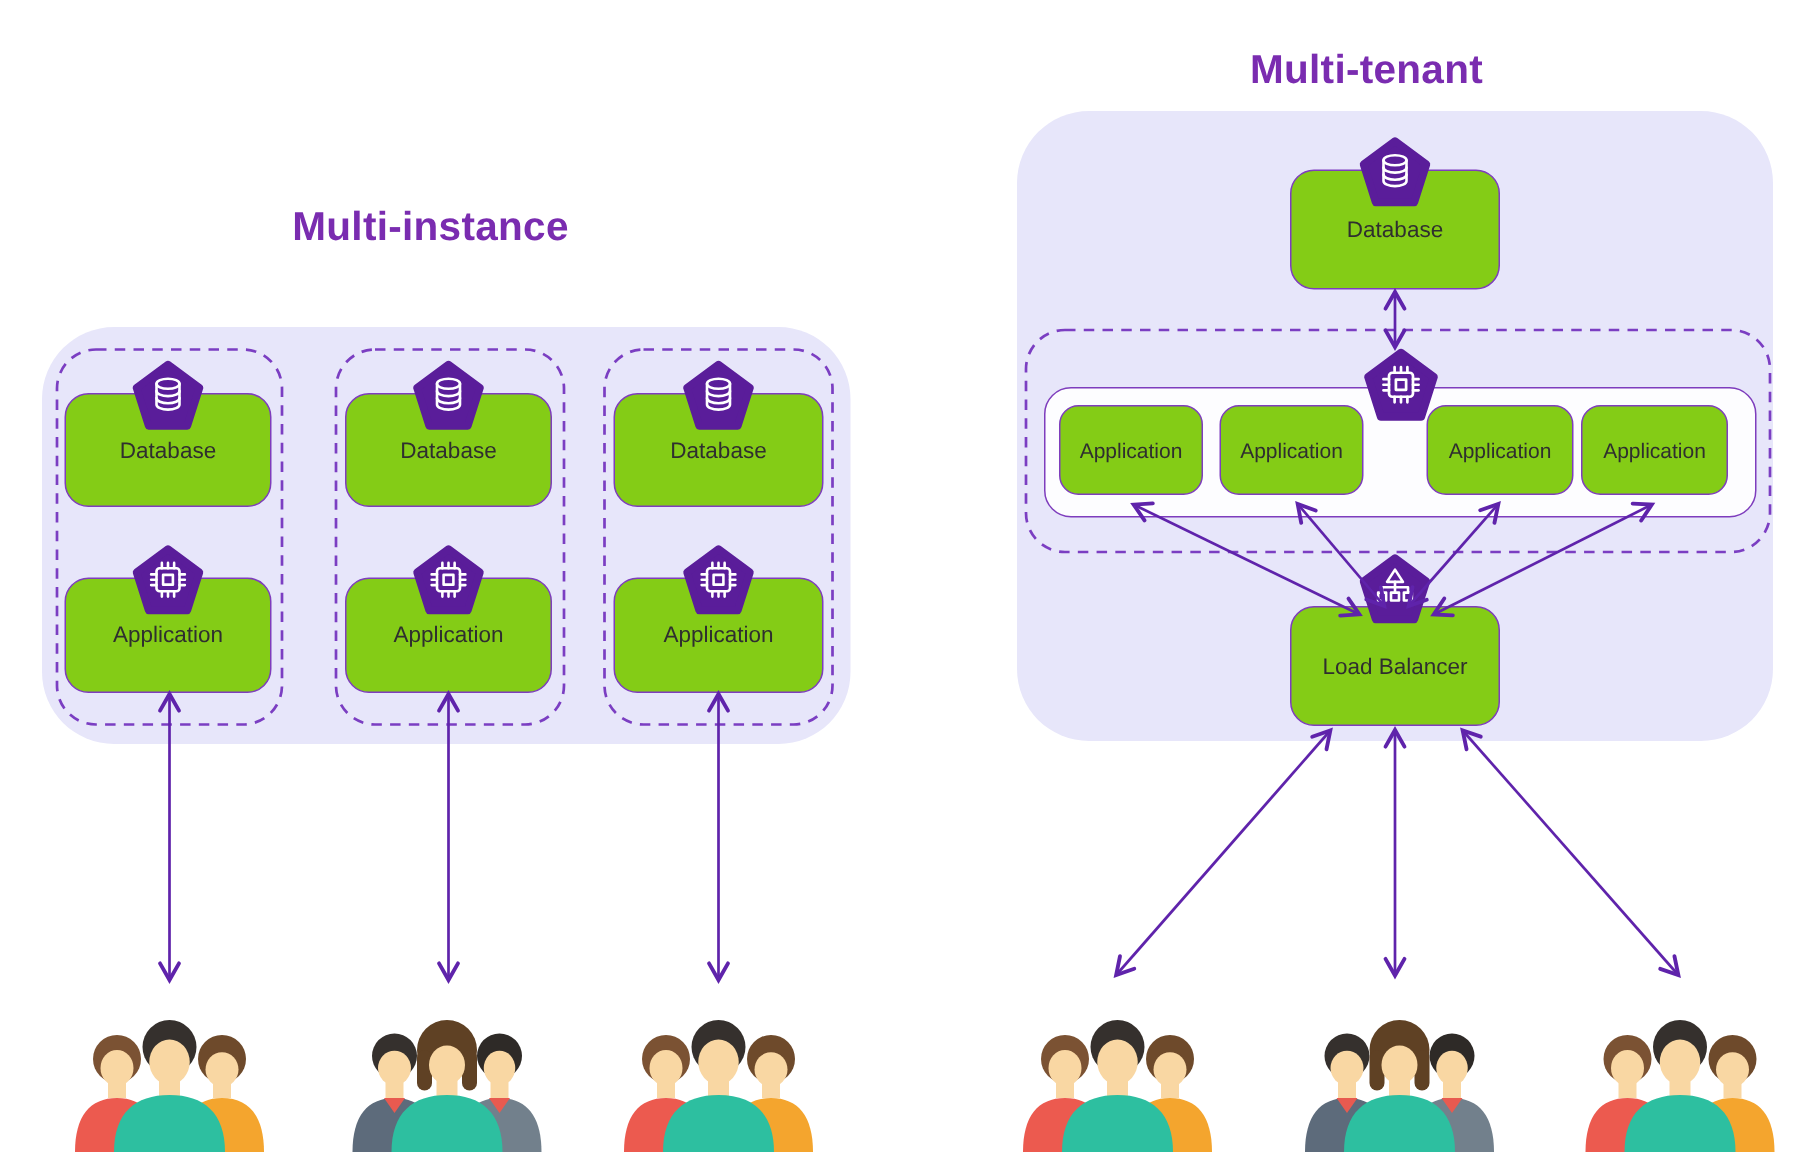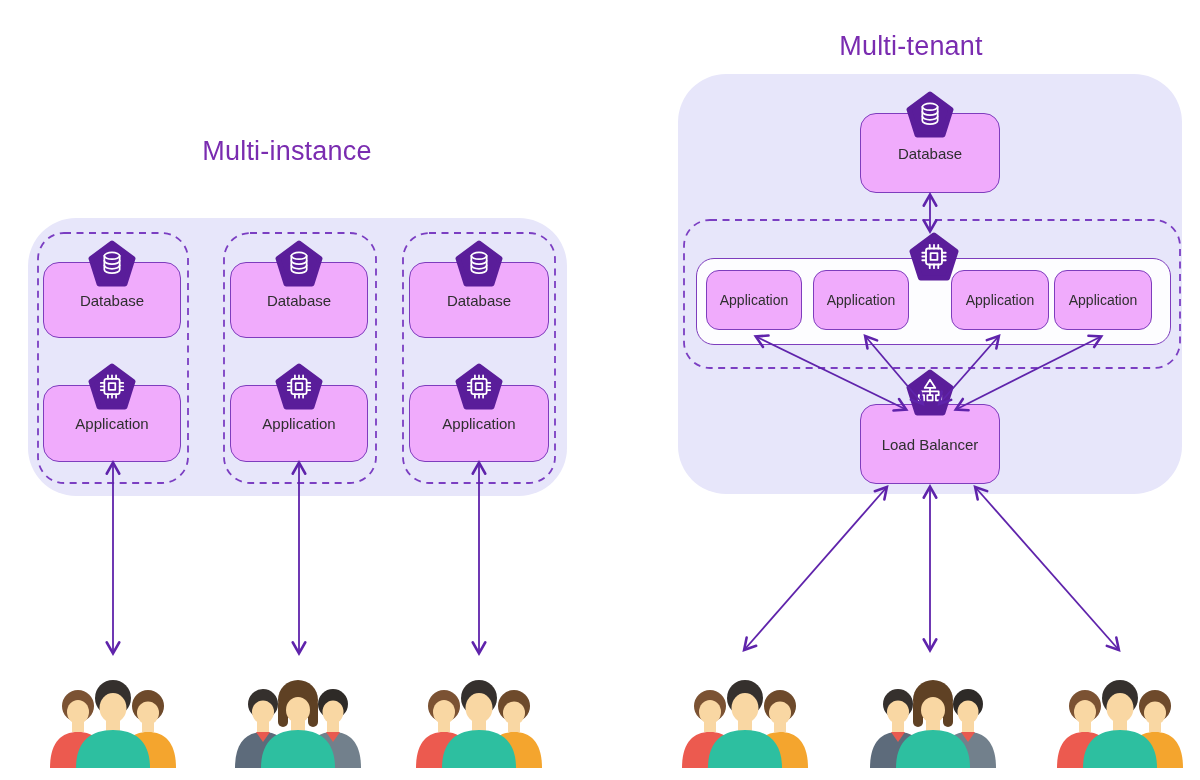--- a/index.html
+++ b/index.html
@@ -11,31 +11,31 @@
     --panel-bg:#e7e6fa;
     --label-text:#2f2f2f;
   }
   html,body{margin:0;padding:0;background:#fff;}
   .canvas{
     position:relative;width:1200px;height:780px;background:#ffffff;overflow:hidden;
     font-family:"Liberation Sans",sans-serif;
   }
   .title{
     position:absolute;width:260px;text-align:center;
-    font-size:27px;font-weight:400;color:var(--title);letter-spacing:.2px;
+    font-size:27px;font-weight:700;color:var(--title);letter-spacing:.2px;
   }
   .title-left{left:157px;top:136px;}
   .title-right{left:781px;top:31px;}
   .panel{
     position:absolute;background:var(--panel-bg);border-radius:48px;
   }
   .panel-left{left:28px;top:218px;width:539px;height:278px;}
   .panel-right{left:678px;top:74px;width:504px;height:420px;}
   .node{
-    position:absolute;background:#f0abfc;border:1.5px solid var(--box-border);
+    position:absolute;background:#84cc16;border:1.5px solid var(--box-border);
     border-radius:16px;display:flex;align-items:center;justify-content:center;
     box-sizing:border-box;
     text-align:right;
   }
   .node .label{
     font-size:15px;color:var(--label-text);
   }
   .node-sm{border-radius:13px;}
   .node-sm .label{font-size:14px;}
   .apps-outer{

